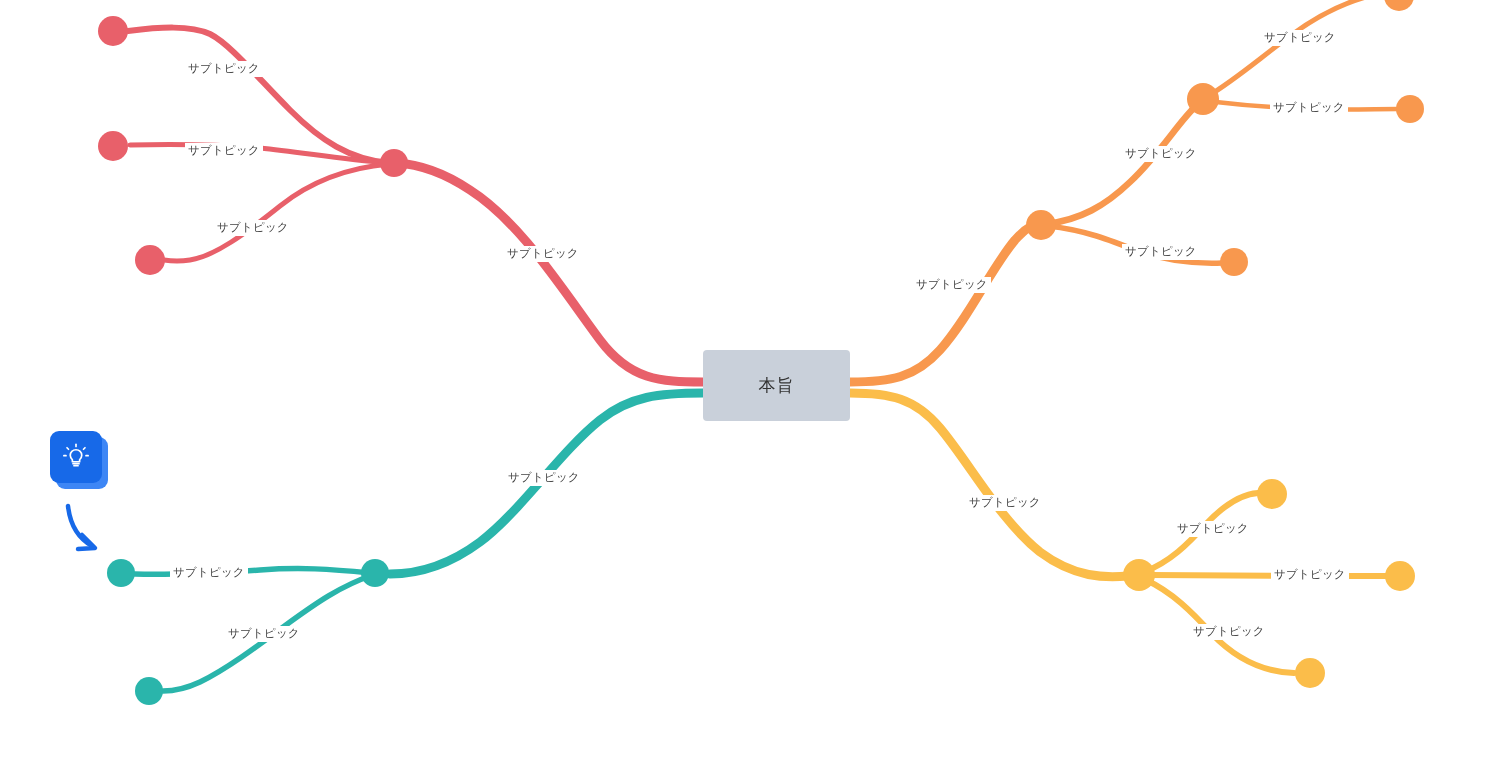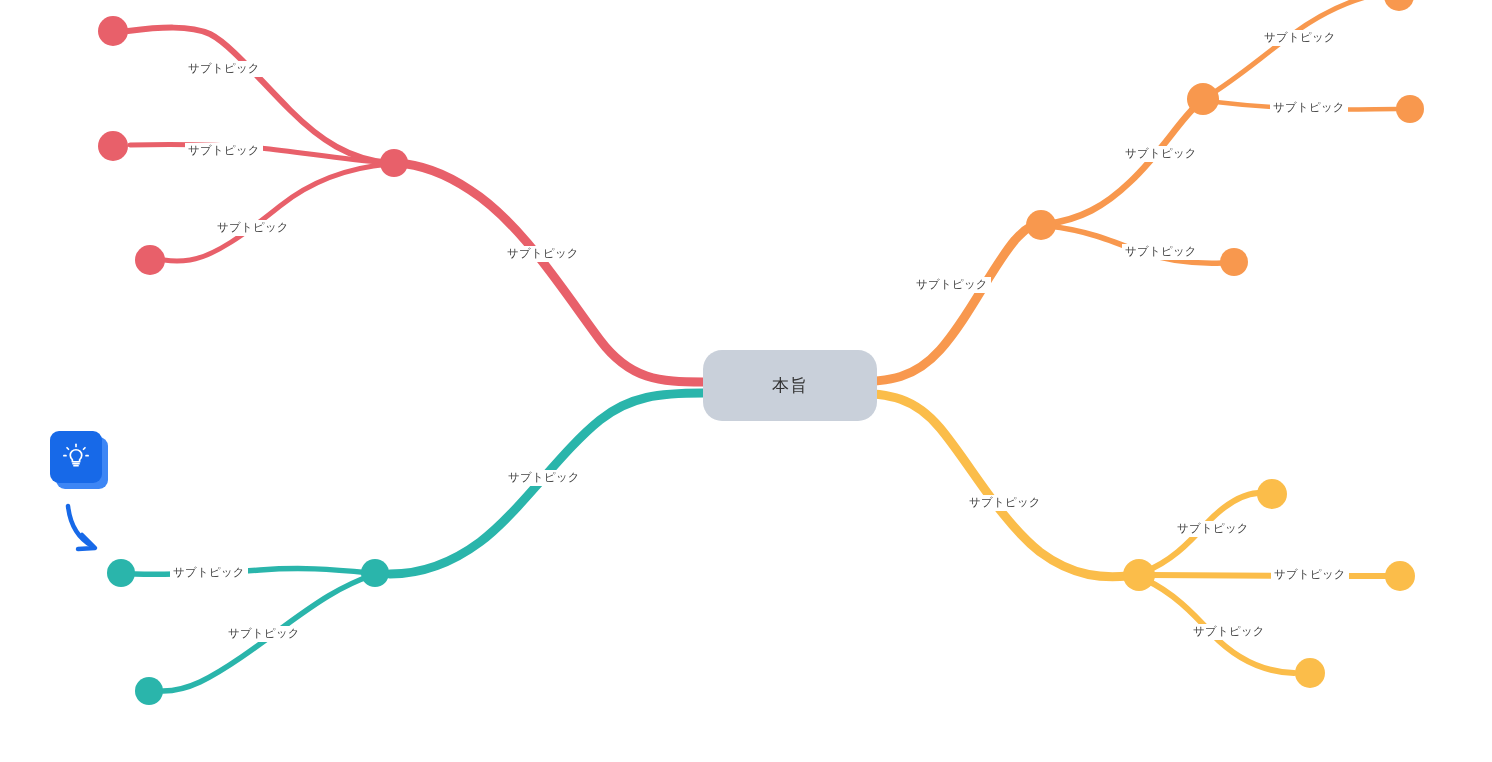--- a/index.html
+++ b/index.html
@@ -36,24 +36,24 @@
     white-space: nowrap;
     background: #ffffff;
     padding: 1px 3px;
     line-height: 1.2;
     letter-spacing: 0.2px;
   }
   #central-node {
     position: absolute;
     left: 703px;
     top: 350px;
-    width: 174px;
+    width: 147px;
     height: 71px;
     background: #c9d0da;
-    border-radius: 19px;
+    border-radius: 4px;
     display: flex;
     align-items: center;
     justify-content: center;
     box-sizing: border-box;
   }
   #central-node-label {
     font-family: "DejaVu Sans", "Liberation Sans", sans-serif;
     font-size: 17px;
     color: #333333;
     letter-spacing: 1px;

